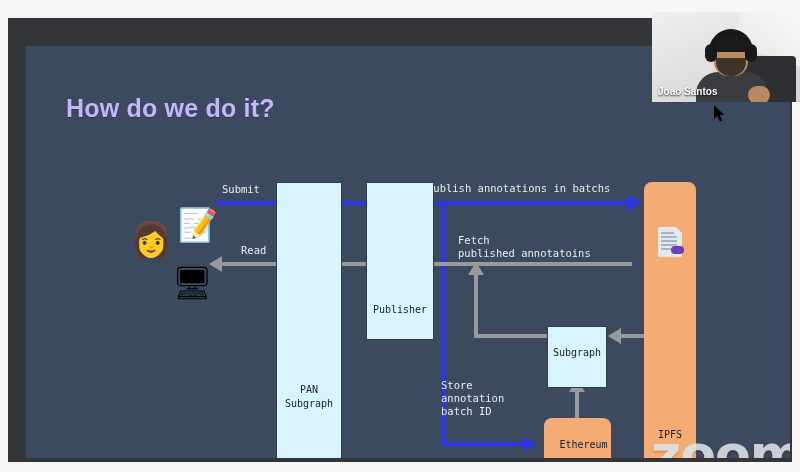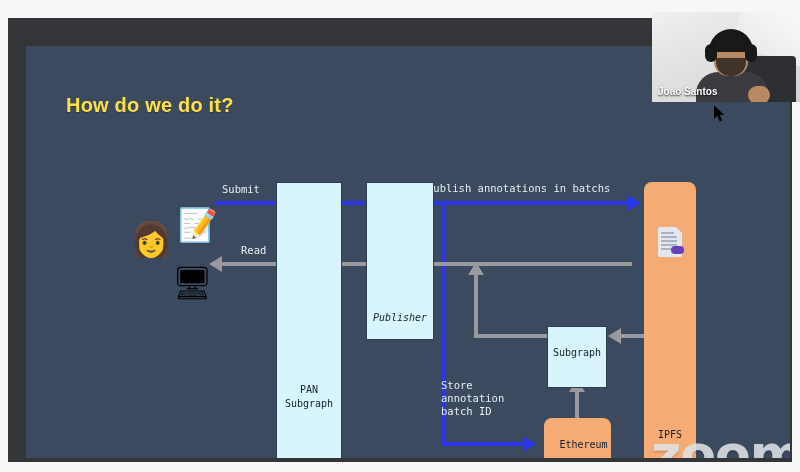--- a/index.html
+++ b/index.html
@@ -19,22 +19,22 @@
   }
   
   .slide{
     position:absolute;left:18px;top:28px;width:764px;height:412px;
     background:#3b4a5e;
     overflow:hidden;
   }
 
   .slide-title{
     position:absolute;left:40px;top:48px;
-    font-size:20px;font-weight:bold;letter-spacing:.2px;
-    color:#fde047;
+    font-size:25px;font-weight:bold;letter-spacing:.2px;
+    color:#c4b5fd;
     white-space:nowrap;
     text-shadow:0 1px 0 rgba(0,0,0,.25);
   }
 
   
   .box{position:absolute;box-sizing:border-box;}
   .box-light{
     background:#d8f4fd;border:1px solid #2c3e52;
   }
   .box-orange{
@@ -43,21 +43,21 @@
   .box-label{
     position:absolute;left:0;right:0;text-align:center;
     font-family:"DejaVu Sans Mono","Liberation Mono",monospace;
     font-size:10px;color:#16202c;line-height:14px;white-space:pre-line;
   }
 
   #pan-extension{left:250px;top:136px;width:66px;height:298px;}
   #pan-extension .box-label{top:200px;}
 
   #publisher{left:340px;top:136px;width:68px;height:158px;}
-  #publisher .box-label{top:128px;font-style:italic;}
+  #publisher .box-label{top:120px;}
 
   #subgraph{left:521px;top:280px;width:60px;height:62px;}
   #subgraph .box-label{top:19px;}
 
   #ethereum{left:518px;top:372px;width:67px;height:58px;}
   #ethereum .box-label{top:20px;padding-left:12px;}
 
   #ipfs{left:618px;top:136px;width:52px;height:288px;}
   #ipfs .box-label{top:246px;}
 
@@ -195,20 +195,22 @@
       <div class="edge-label" style="left:415px;top:333px;">Store
 annotation
 batch ID</div>
 
       <div class="hline grey" style="left:196px;top:216px;width:70px;height:4px;"></div>
       <div class="ah ah-left-grey" style="left:183px;top:210px;"></div>
       <div class="edge-label" style="left:203px;top:198px;padding-left:12px;">Read</div>
 
       <div class="hline grey" style="left:286px;top:216px;width:320px;height:4px;"></div>
       <div class="ah ah-left-grey" style="left:273px;top:210px;"></div>
+      <div class="edge-label" style="left:432px;top:188px;">Fetch
+published annotatoins</div>
 
       <div class="hline grey" style="left:448px;top:288px;width:75px;height:4px;"></div>
       <div class="vline grey" style="left:448px;top:228px;width:4px;height:62px;"></div>
       <div class="ah ah-up-grey" style="left:442px;top:216px;"></div>
 
       <div class="hline grey" style="left:595px;top:288px;width:25px;height:4px;"></div>
       <div class="ah ah-left-grey" style="left:582px;top:282px;"></div>
 
       <div class="vline grey" style="left:549px;top:345px;width:4px;height:30px;"></div>
       <div class="ah ah-up-grey" style="left:543px;top:333px;"></div>

